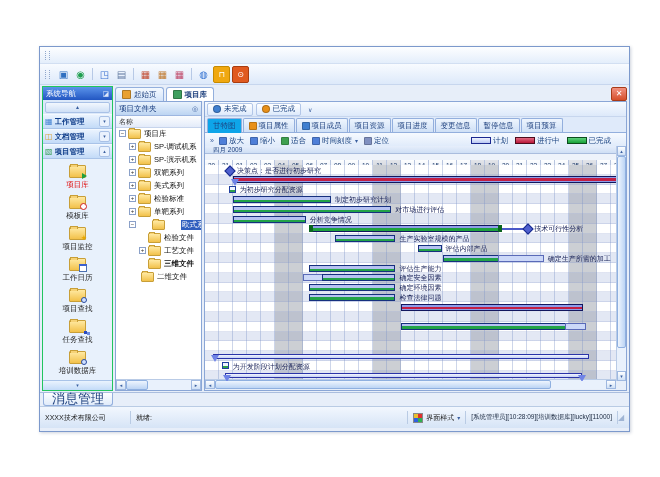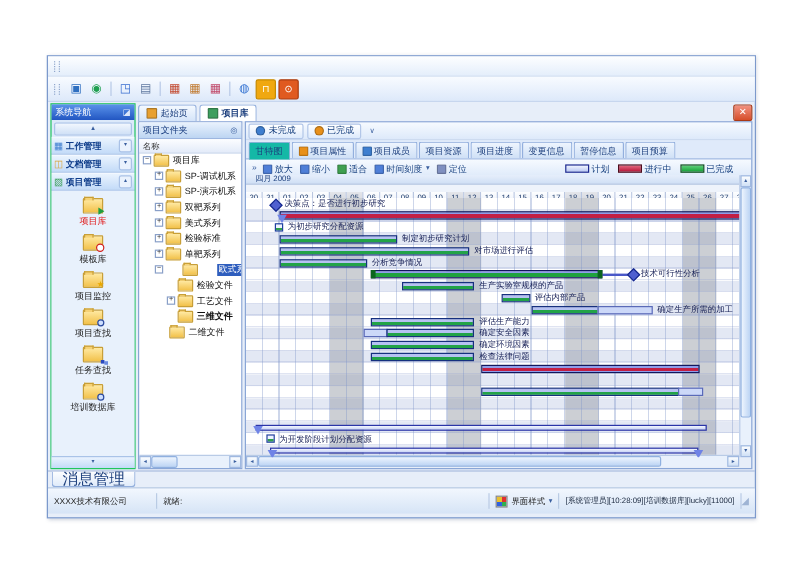--- a/index.html
+++ b/index.html
@@ -85,21 +85,21 @@
   .filterbar{height:14px;display:flex;align-items:center;background:linear-gradient(#f6faff,#dde9fa);
              border-bottom:1px solid #c7d6ee;padding-left:2px;}
   .fbtn{display:inline-flex;align-items:center;height:11px;padding:0 5px;font-size:7.5px;color:#17407f;
         border:1px solid #b2c6e8;border-radius:2px;background:linear-gradient(#fff,#ddeafc);margin-right:3px;}
   .fdot{width:6px;height:6px;border-radius:50%;margin-right:3px;border:1px solid rgba(0,0,0,.25);}
   .fmore{font-size:6px;color:#3a5f9f;padding:0 4px;}
   .gtabs{height:15px;display:flex;align-items:flex-end;padding-left:2px;background:#dfeafa;border-bottom:1px solid #93afdd;}
   .gtab{display:inline-flex;align-items:center;height:13px;padding:0 5px;font-size:7.5px;color:#1c3f7d;
         background:linear-gradient(#eef5fe,#cfe0f6);border:1px solid #93afdd;border-bottom:none;
         border-radius:2px 2px 0 0;margin-right:1px;white-space:nowrap;}
-  .gtab.active{background:#14b8a6;position:relative;z-index:2;margin-bottom:-1px;height:14px;}
+  .gtab.active{background:#0ea5e9;position:relative;z-index:2;margin-bottom:-1px;height:14px;}
   .gt-dot{width:6px;height:6px;border-radius:1px;margin-right:2px;border:1px solid rgba(0,0,0,.2);}
   .gtoolbar{height:15px;display:flex;align-items:center;background:linear-gradient(#f6faff,#dde9fa);
             border-bottom:1px solid #c7d6ee;font-size:7.5px;color:#17407f;padding:0 3px;}
   .gtool{display:inline-flex;align-items:center;padding:0 3px;white-space:nowrap;}
   .gtool .gt-dot{margin-right:2px;}
   .ovf{font-size:7px;color:#3a5f9f;padding:0 2px;}
   .legend{margin-left:auto;display:flex;align-items:center;padding-right:12px;}
   .sw{width:20px;height:7px;margin:0 2px 0 7px;box-sizing:border-box;}
   .sw-plan{border:1px solid #1c2890;background:linear-gradient(#f0f4ff,#b9c7f2);}
   .sw-progress{border:1px solid #4d0c1c;background:linear-gradient(#e26880,#b81638);}
@@ -227,20 +227,26 @@
             <div class="sb-ilabel">模板库</div>
           </div>
           <div class="sb-item">
             <div class="sb-icon">
               <div class="ov ov-star">★</div>
             </div>
             <div class="sb-ilabel">项目监控</div>
           </div>
           <div class="sb-item">
             <div class="sb-icon">
+              <div class="ov ov-calendar"></div>
+            </div>
+            <div class="sb-ilabel">工作日历</div>
+          </div>
+          <div class="sb-item">
+            <div class="sb-icon">
               <div class="ov ov-search"></div>
             </div>
             <div class="sb-ilabel">项目查找</div>
           </div>
           <div class="sb-item">
             <div class="sb-icon">
               <div class="ov ov-people"></div>
             </div>
             <div class="sb-ilabel">任务查找</div>
           </div>

